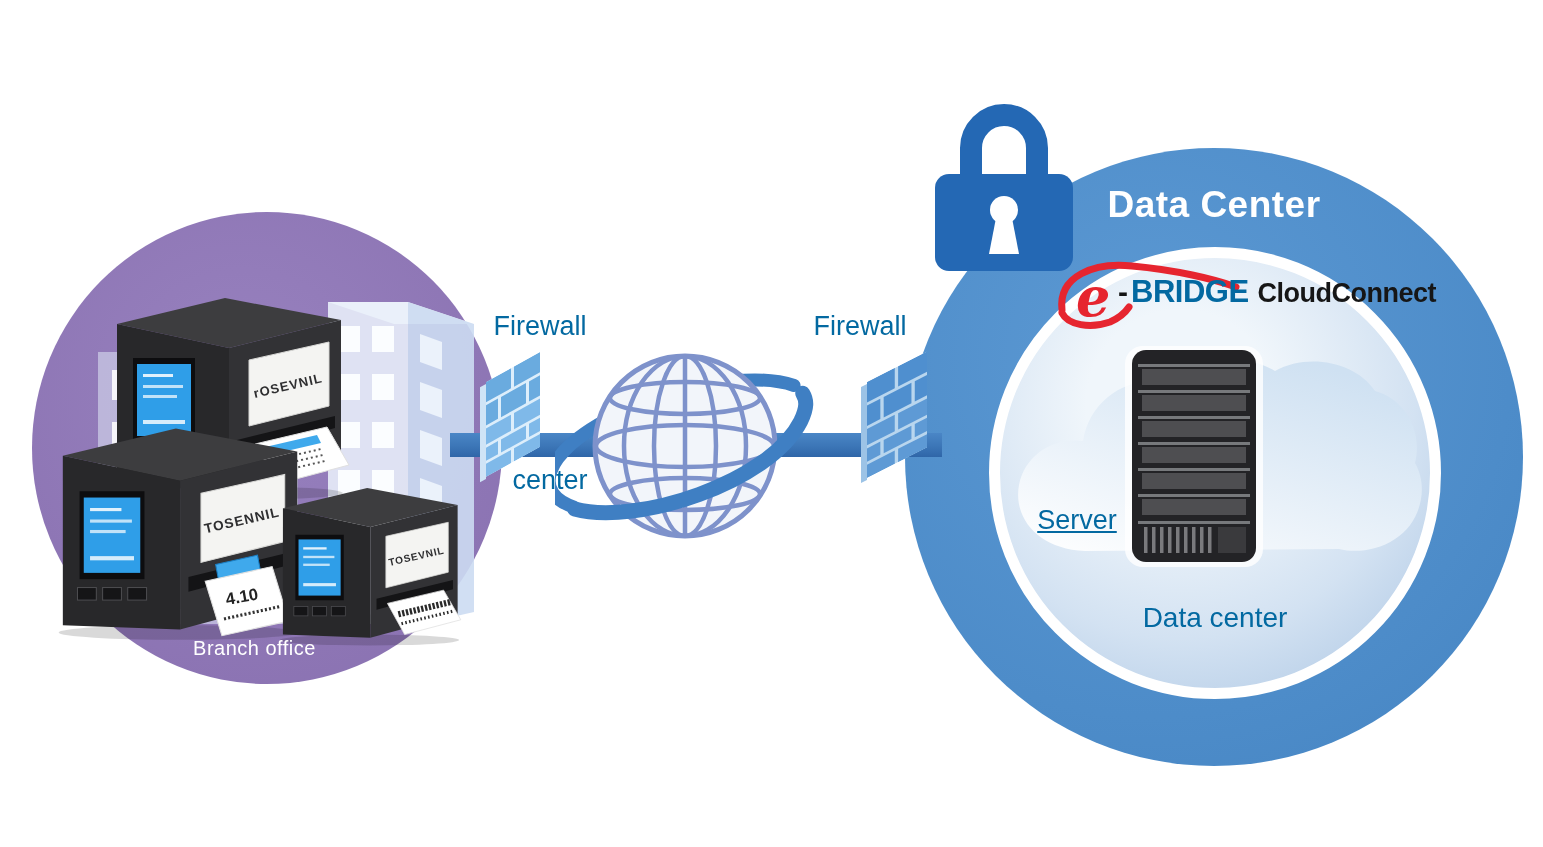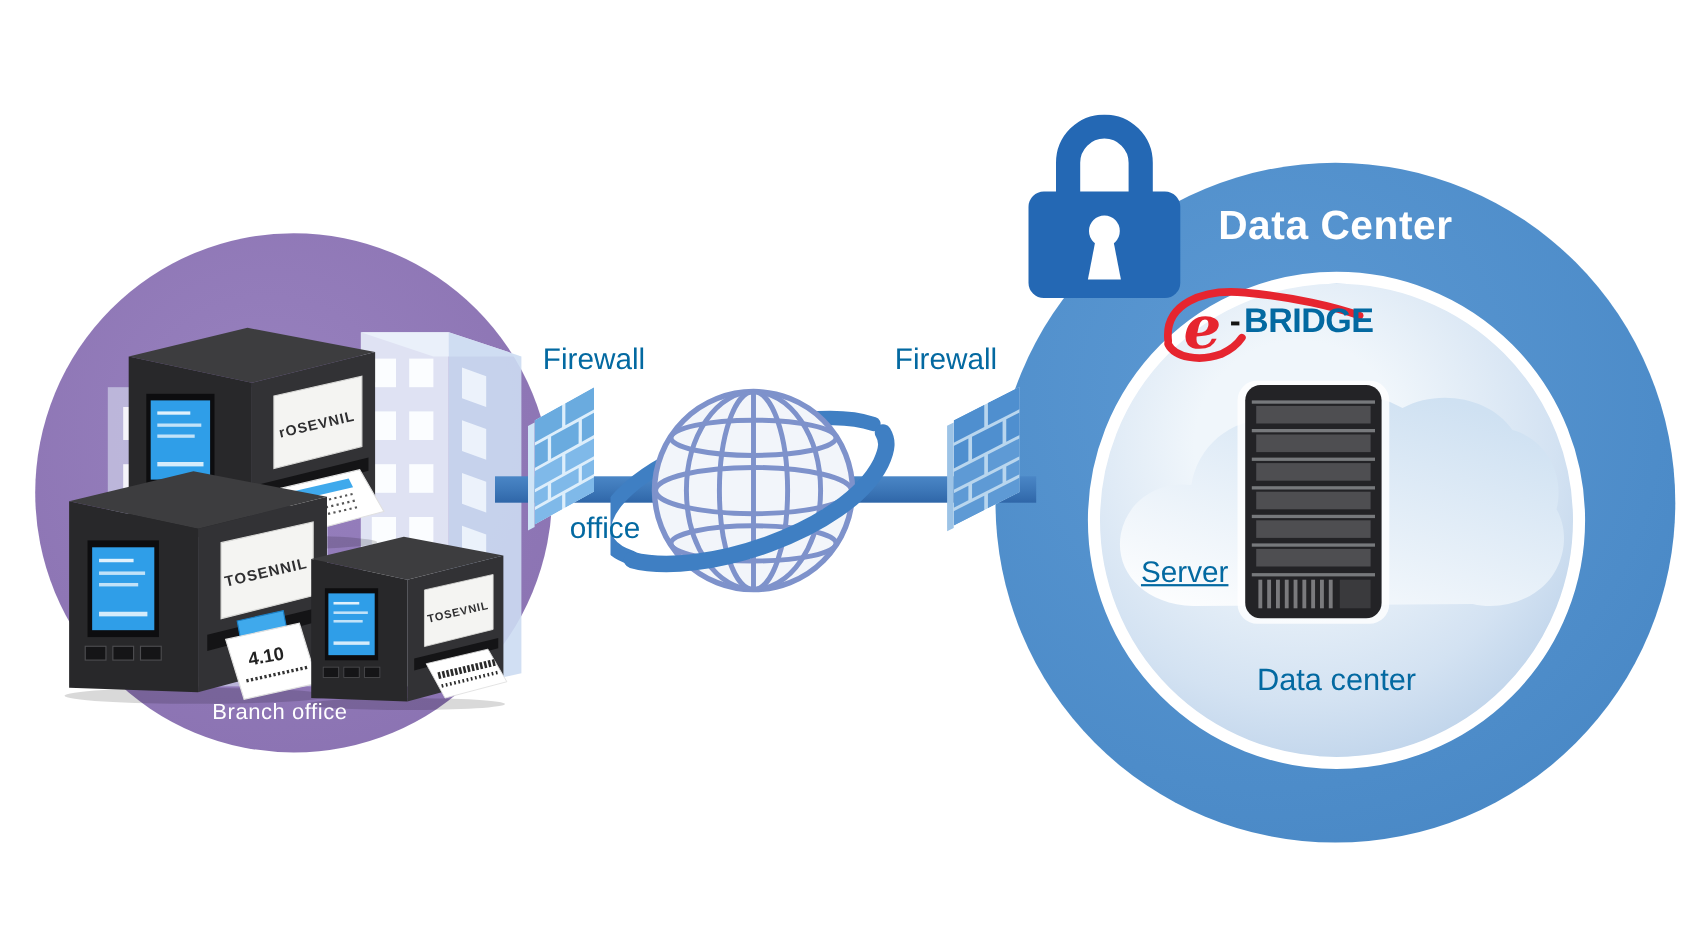--- a/index.html
+++ b/index.html
@@ -211,21 +211,21 @@
     <path d="M 162,172 L 230,156" stroke="#2a2a2a" stroke-width="8" stroke-dasharray="3,2" fill="none"></path>
     <path d="M 166,184 L 232,168" stroke="#2a2a2a" stroke-width="4" stroke-dasharray="2,3" fill="none"></path>
   </svg>
 
   <div class="abs branch-caption">Branch office</div>
 
   <div class="abs band"></div>
 
   <div class="abs lbl fw-lbl-left">Firewall</div>
   <div class="abs lbl fw-lbl-right">Firewall</div>
-  <div class="abs lbl https-lbl">office</div>
+  <div class="abs lbl https-lbl">center</div>
 
   <div class="abs fw fw-left">
     <svg viewBox="0 0 54 94" preserveAspectRatio="none">
       <rect x="0" y="0" width="54" height="94" fill="#ddeefb"></rect>
       <g fill="#6aabdf">
         <rect x="0" y="0" width="25" height="20"></rect>
           <rect x="28" y="0" width="26" height="20"></rect>
         <rect x="0" y="23" width="12" height="20"></rect>
           <rect x="15" y="23" width="25" height="20"></rect>
           <rect x="43" y="23" width="11" height="20"></rect>
@@ -303,20 +303,21 @@
 
   <div class="abs ebridge">
     <svg class="eb-swoosh" viewBox="0 0 312 74">
       <path d="M 10,52 C 6,18 42,4 80,8 C 124,12 162,21 184,29" stroke="#e6252f" stroke-width="7" fill="none" stroke-linecap="round"></path>
       <path d="M 10,55 C 16,67 38,71 58,64 C 67,60 73,55 77,49" stroke="#e6252f" stroke-width="7" fill="none" stroke-linecap="round"></path>
       <text x="24" y="58" font-size="54" fill="#e6252f" font-family="DejaVu Serif, serif" font-style="italic" font-weight="bold">e</text>
     </svg>
     <div class="eb-text">
       <span class="eb-dash">-</span>
       <span class="eb-bridge">BRIDGE</span>
+      <span class="eb-cc">CloudConnect</span>
     </div>
   </div>
 
   <svg class="abs cloud" viewBox="0 0 424 240">
     <defs>
       <linearGradient id="cg" x1="0" y1="1" x2="0.7" y2="0">
         <stop offset="0" stop-color="#ffffff"></stop>
         <stop offset="1" stop-color="#cfe1f2"></stop>
       </linearGradient>
     </defs>

